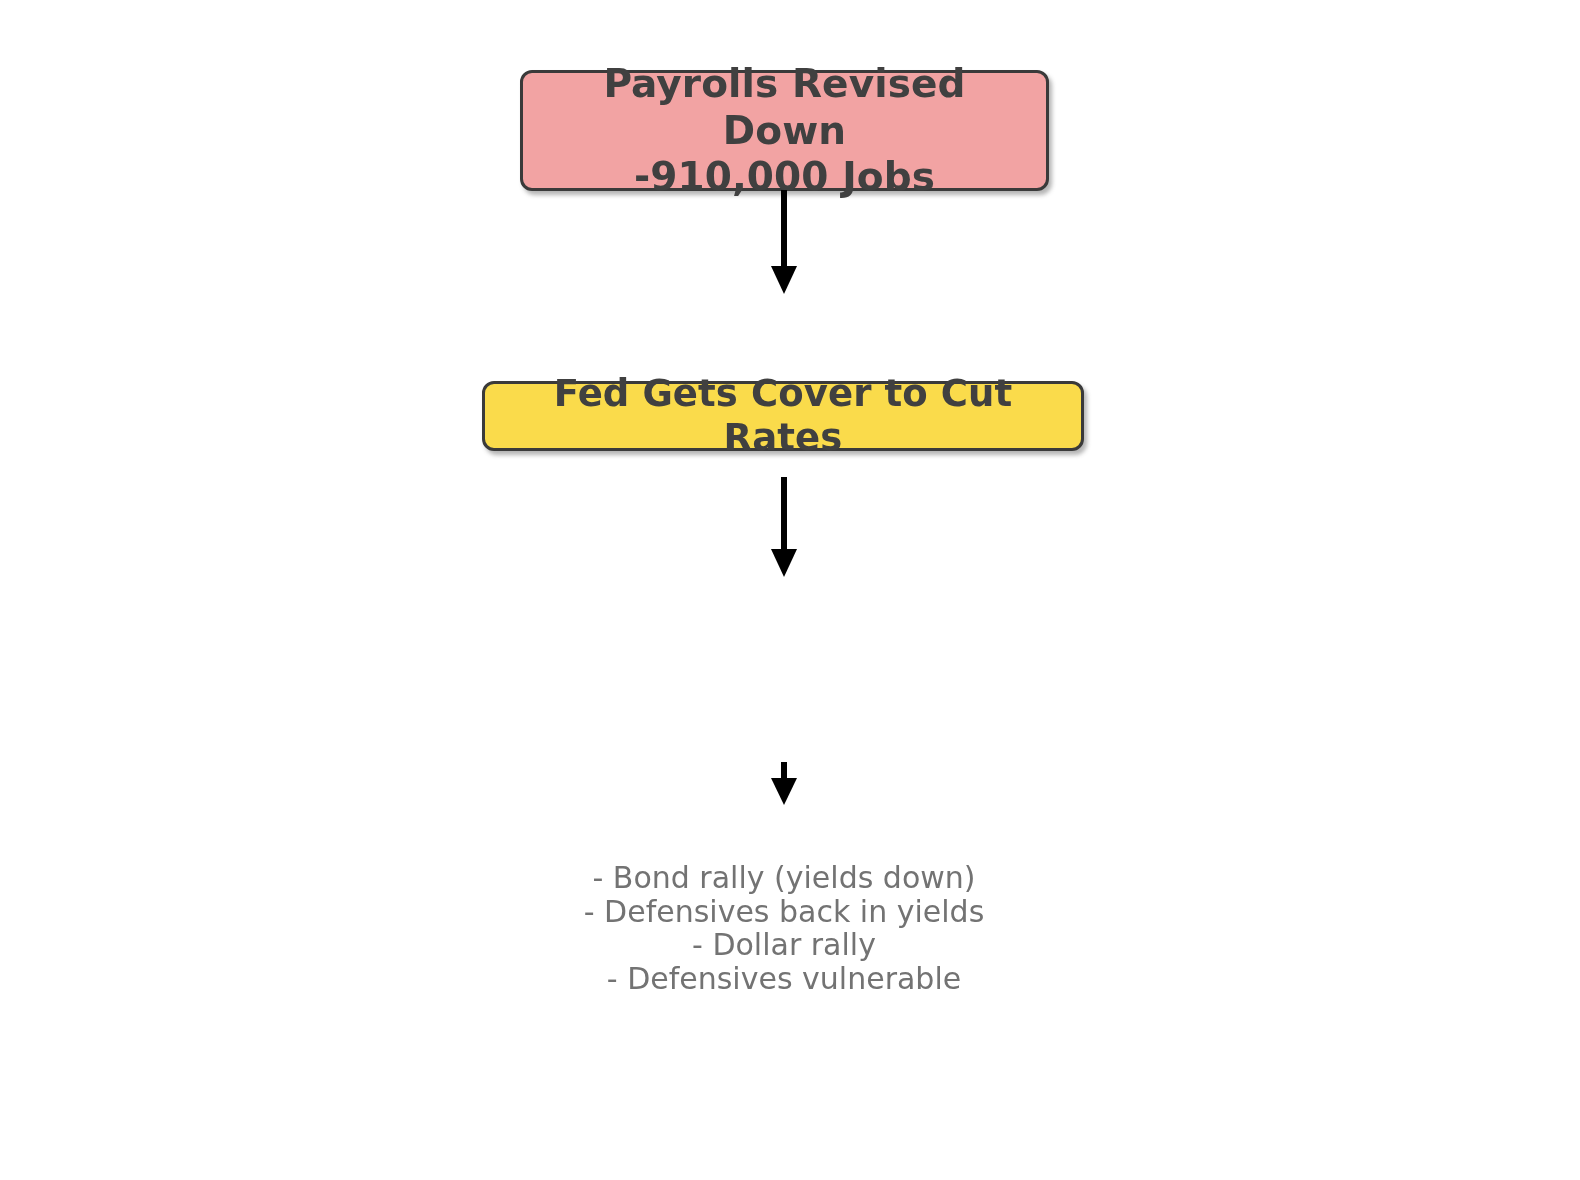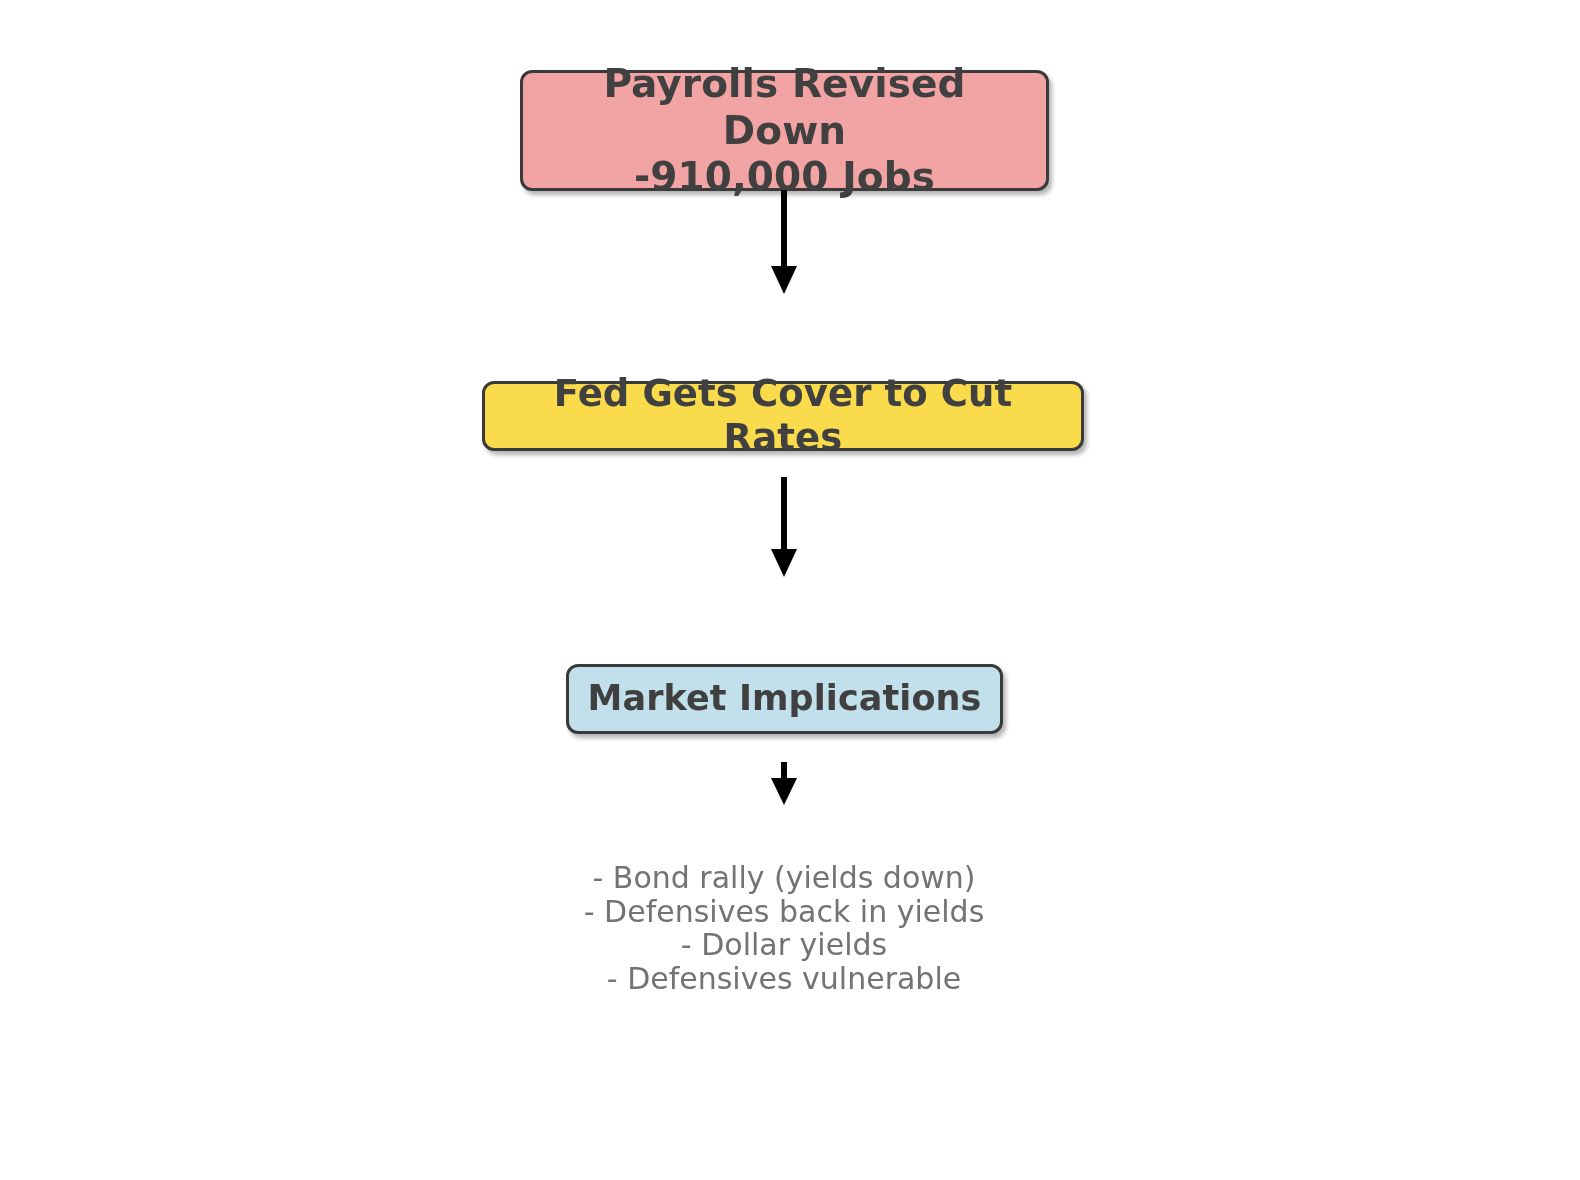--- a/index.html
+++ b/index.html
@@ -120,31 +120,28 @@
     <span class="node-text">Fed Gets Cover to Cut Rates</span>
   </div>
 
   <div class="arrow" id="arrow-2">
     <svg width="40" height="128" viewBox="0 0 40 128" xmlns="http://www.w3.org/2000/svg">
       <line x1="20" y1="26" x2="20" y2="104" stroke="#000000" stroke-width="6"></line>
       <polygon points="20,126 7,98 33,98" fill="#000000"></polygon>
     </svg>
   </div>
 
-  <div class="node" id="node-market">
-    <span class="node-text">Market Implications</span>
-  </div>
 
   <div class="arrow" id="arrow-3">
     <svg width="40" height="72" viewBox="0 0 40 72" xmlns="http://www.w3.org/2000/svg">
       <line x1="20" y1="28" x2="20" y2="50" stroke="#000000" stroke-width="6"></line>
       <polygon points="20,71 7,44 33,44" fill="#000000"></polygon>
     </svg>
   </div>
 
   <div id="outcomes">
     <span class="outcome-line">- Bond rally (yields down)</span>
     <span class="outcome-line">- Defensives back in yields</span>
-    <span class="outcome-line">- Dollar yields</span>
+    <span class="outcome-line">- Dollar rally</span>
     <span class="outcome-line">- Defensives vulnerable</span>
   </div>
 
 </div>
 
 </body></html>

